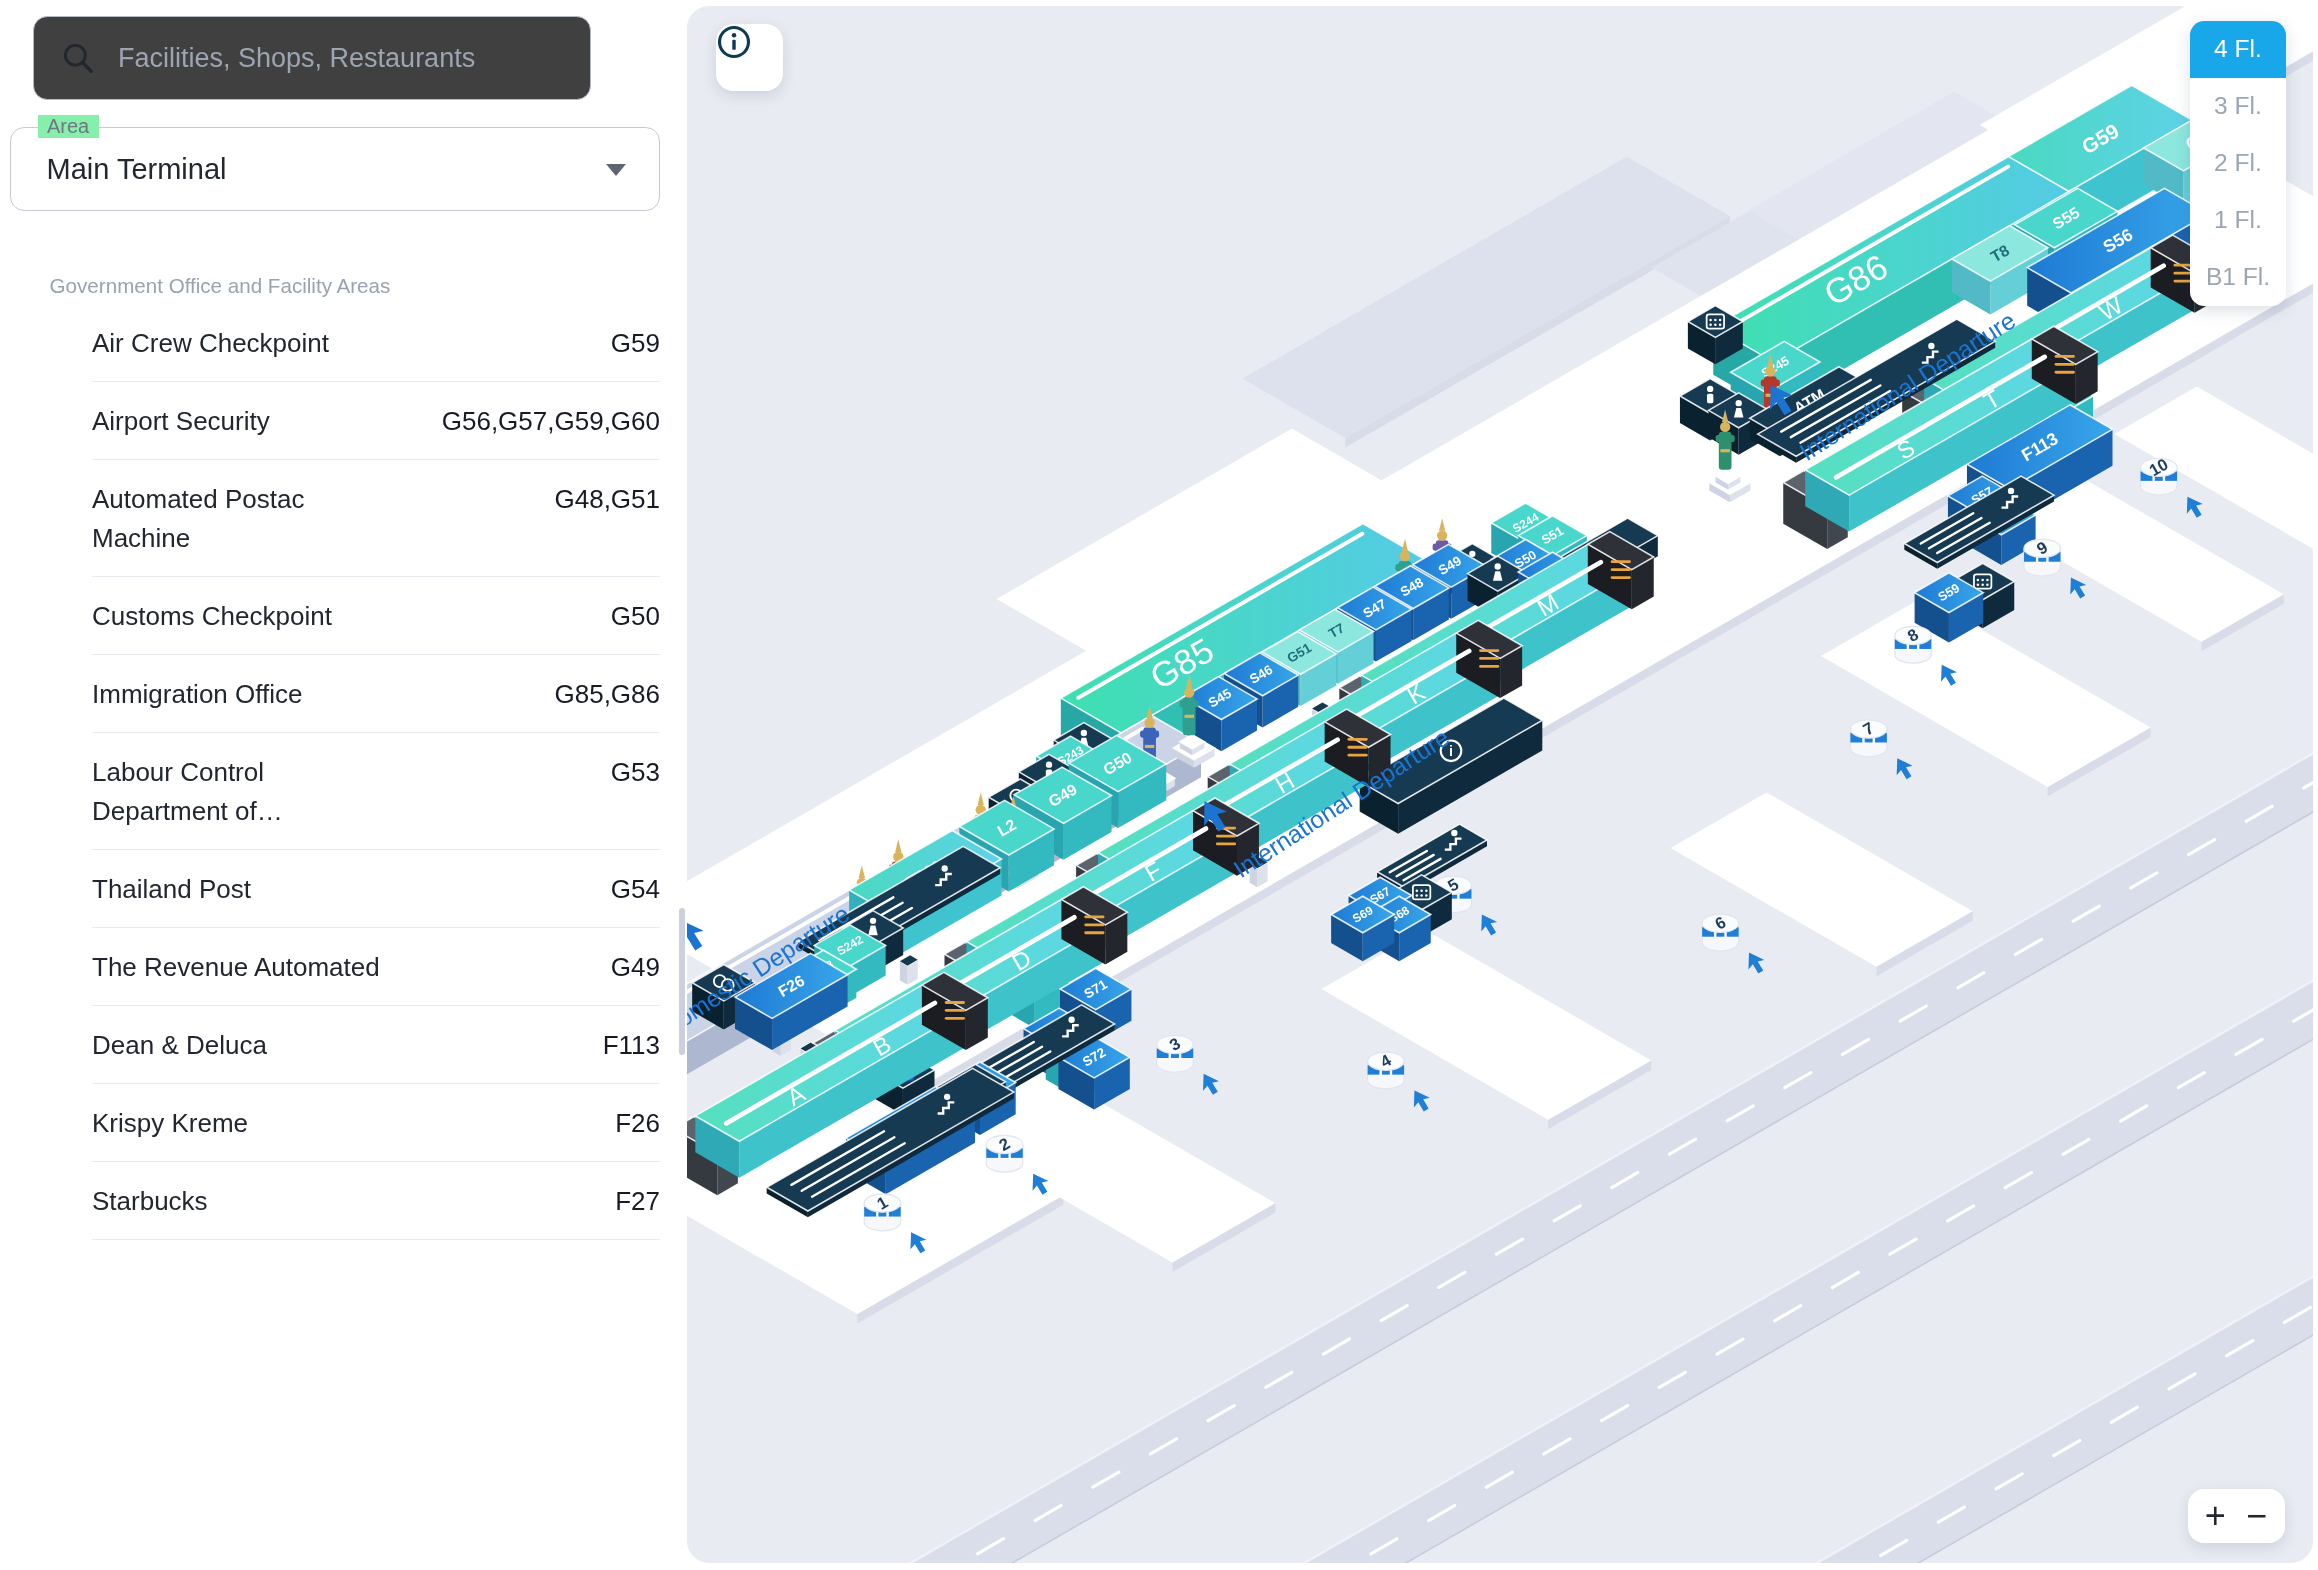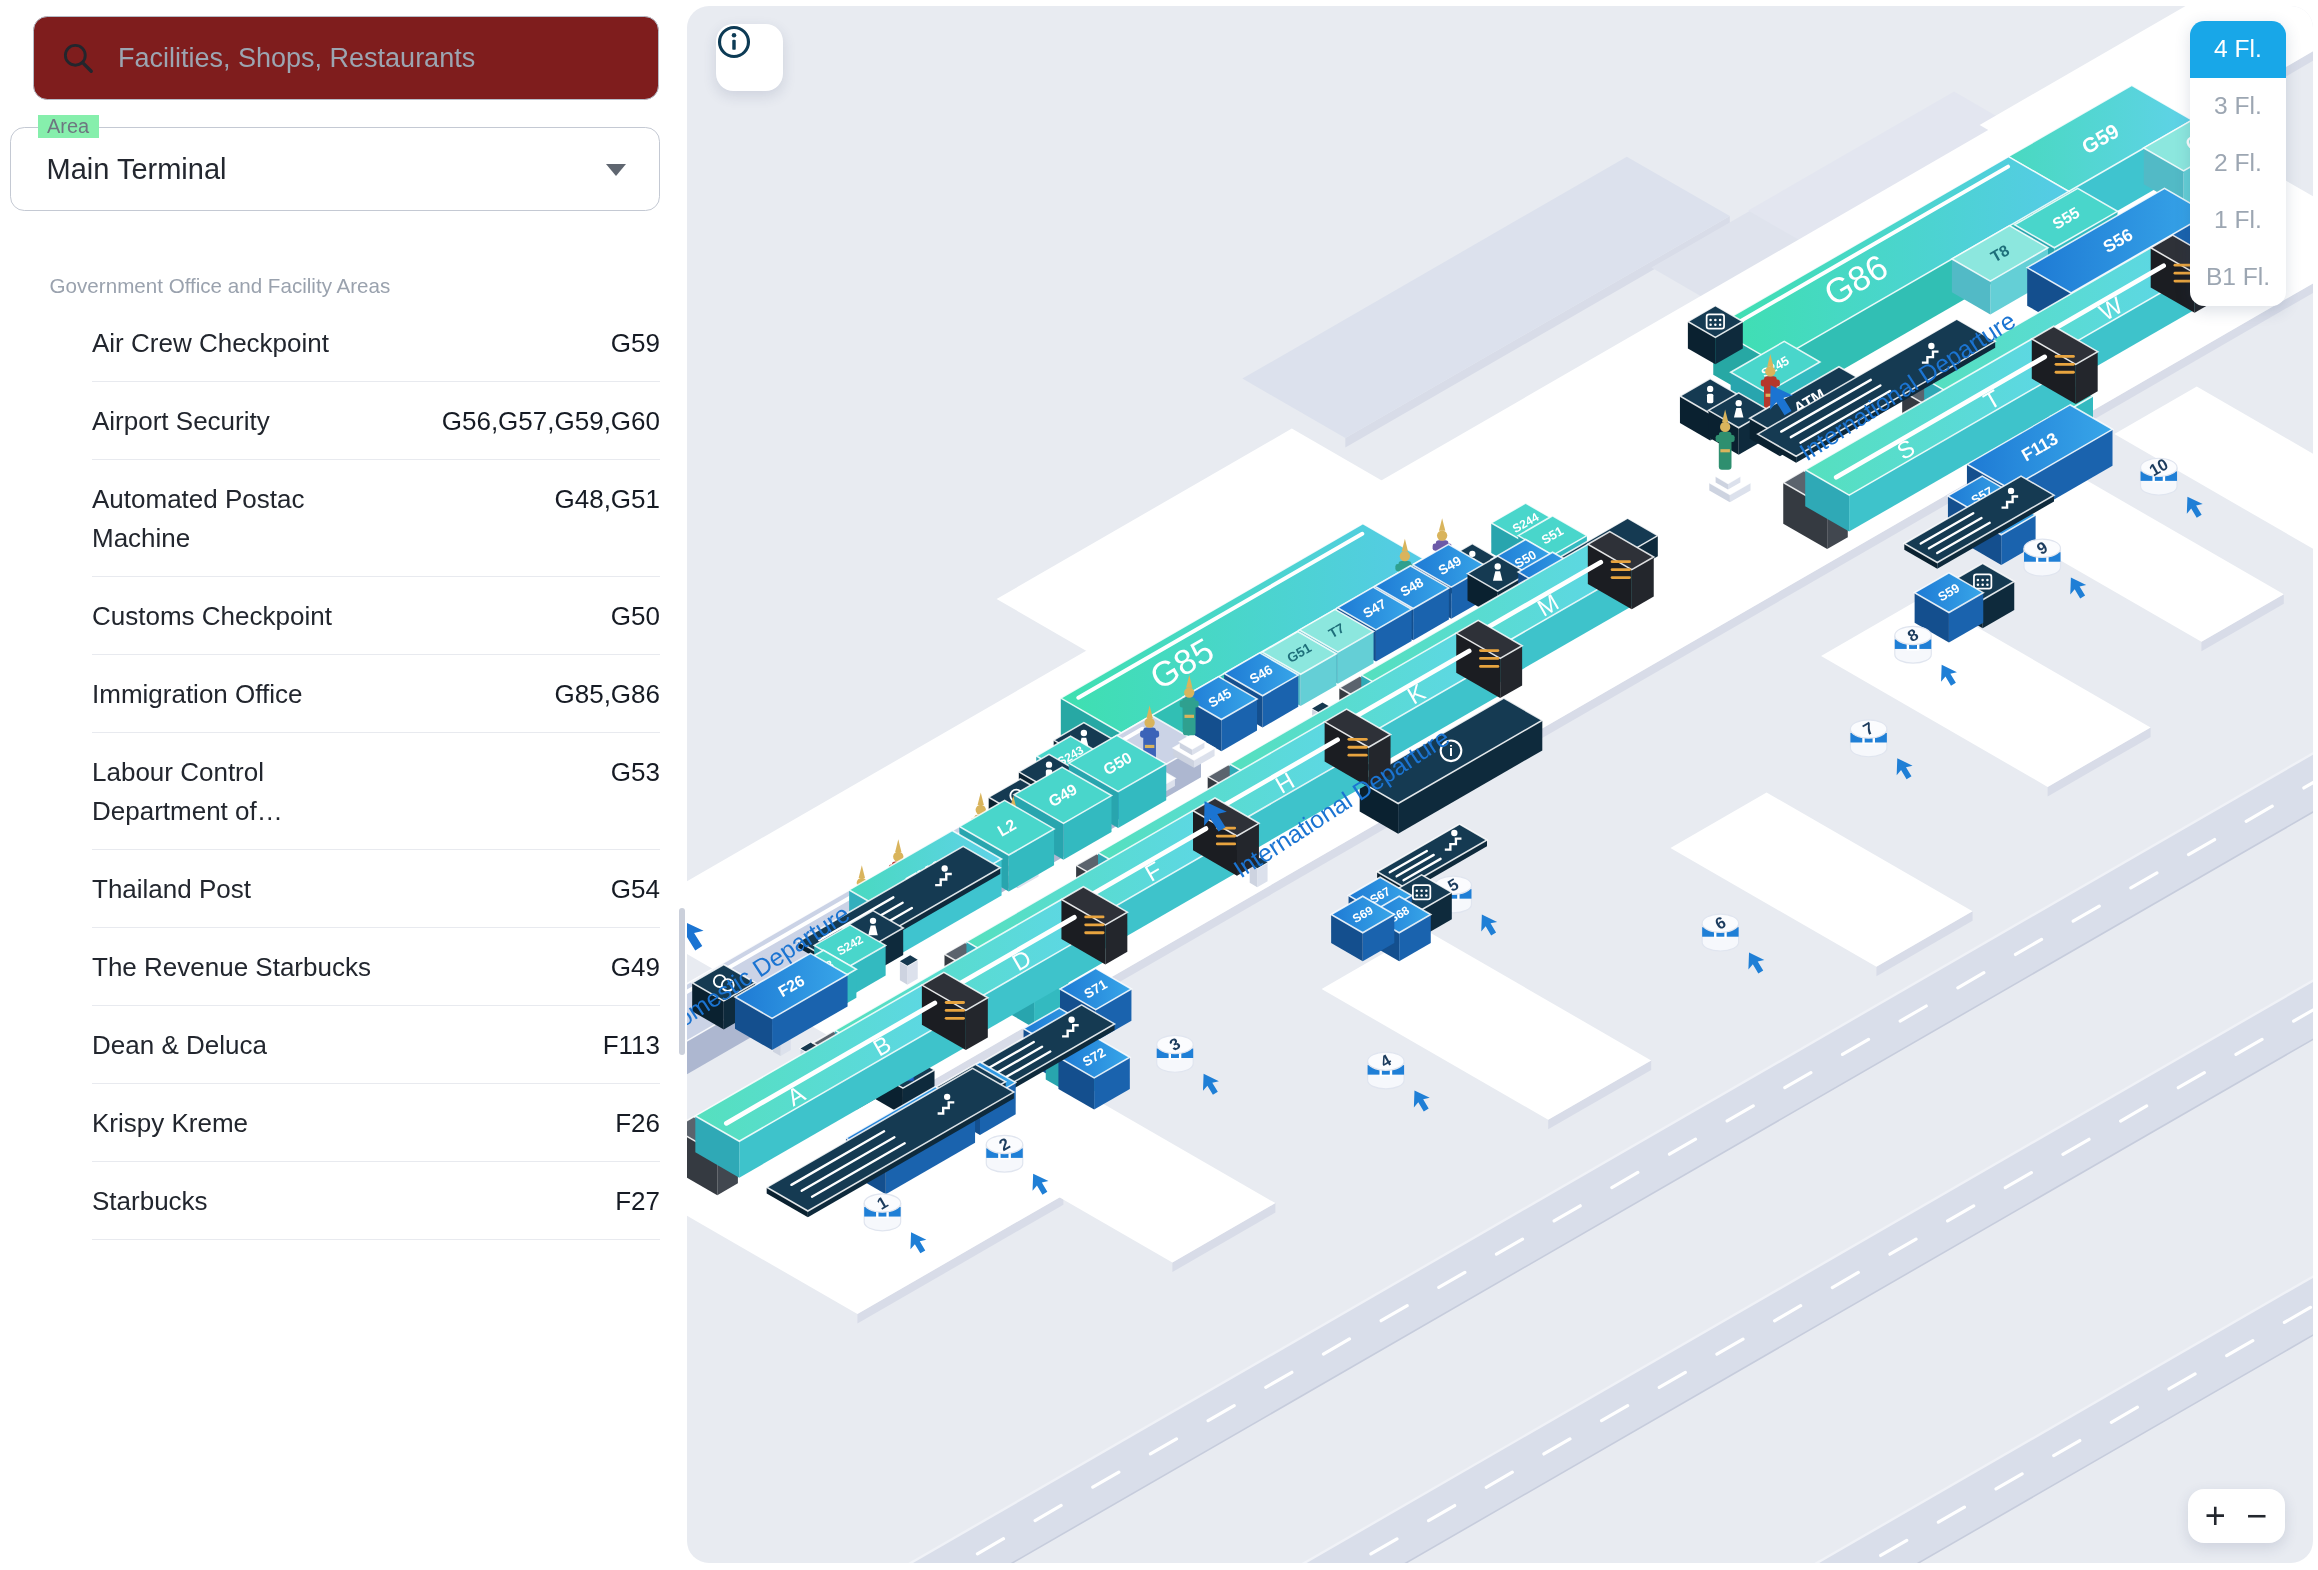--- a/index.html
+++ b/index.html
@@ -1,19 +1,19 @@
 <!DOCTYPE html>
 <html style="font-size:12.7px"><head>
 <meta charset="utf-8">
 <style>
   html,body{margin:0;padding:0;width:2319px;height:1570px;background:#fff;overflow:hidden;
     font-family:"Liberation Sans",sans-serif;}
   .sidebar{position:absolute;left:0;top:0;width:687px;height:1570px;background:#fff;z-index:2;}
-  .search-box{position:absolute;left:33px;top:16px;width:626px;height:84px;border:1.6px solid #B6BCC7;
-    border-radius:14.3px;display:flex;align-items:center;gap:22px;padding:0 27px;box-sizing:border-box;background:#7f1d1d;}
+  .search-box{position:absolute;left:33px;top:16px;width:558px;height:84px;border:1.6px solid #B6BCC7;
+    border-radius:14.3px;display:flex;align-items:center;gap:22px;padding:0 27px;box-sizing:border-box;background:#404040;}
   .search-ph{font-size:27px;color:#9CA5B1;}
   .area-box{position:absolute;left:9.5px;top:127px;width:650px;height:84px;border:1.6px solid #C4C9D3;
     border-radius:14.3px;box-sizing:border-box;background:#fff;}
   .area-label{position:absolute;left:27px;top:-13.5px;background:#86efac;padding:0 9.5px;font-size:20px;color:#6E7680;}
   .area-value{position:absolute;left:36px;top:50%;transform:translateY(-50%);font-size:29px;color:#23272F;}
   .chevron{position:absolute;right:33px;top:36px;width:0;height:0;border-left:10.3px solid transparent;
     border-right:10.3px solid transparent;border-top:12px solid #5F6670;}
   .list{position:absolute;left:48px;right:27px;top:239px;}
   .sec-title{font-size:20.6px;color:#9AA2AE;margin:35px 0 6.3px 1.6px;}
   .row{display:flex;align-items:flex-start;padding:20px 0 18px;border-bottom:1.6px solid #E8EAEF;margin-left:44px;}
@@ -74,21 +74,21 @@
       </div>
       <div class="row">
         <div class="row-name">Labour Control Department of…</div>
         <div class="row-code">G53</div>
       </div>
       <div class="row">
         <div class="row-name">Thailand Post</div>
         <div class="row-code">G54</div>
       </div>
       <div class="row">
-        <div class="row-name">The Revenue Starbucks</div>
+        <div class="row-name">The Revenue Automated</div>
         <div class="row-code">G49</div>
       </div>
       <div class="row">
         <div class="row-name">Dean &amp; Deluca</div>
         <div class="row-code">F113</div>
       </div>
       <div class="row">
         <div class="row-name">Krispy Kreme</div>
         <div class="row-code">F26</div>
       </div>

